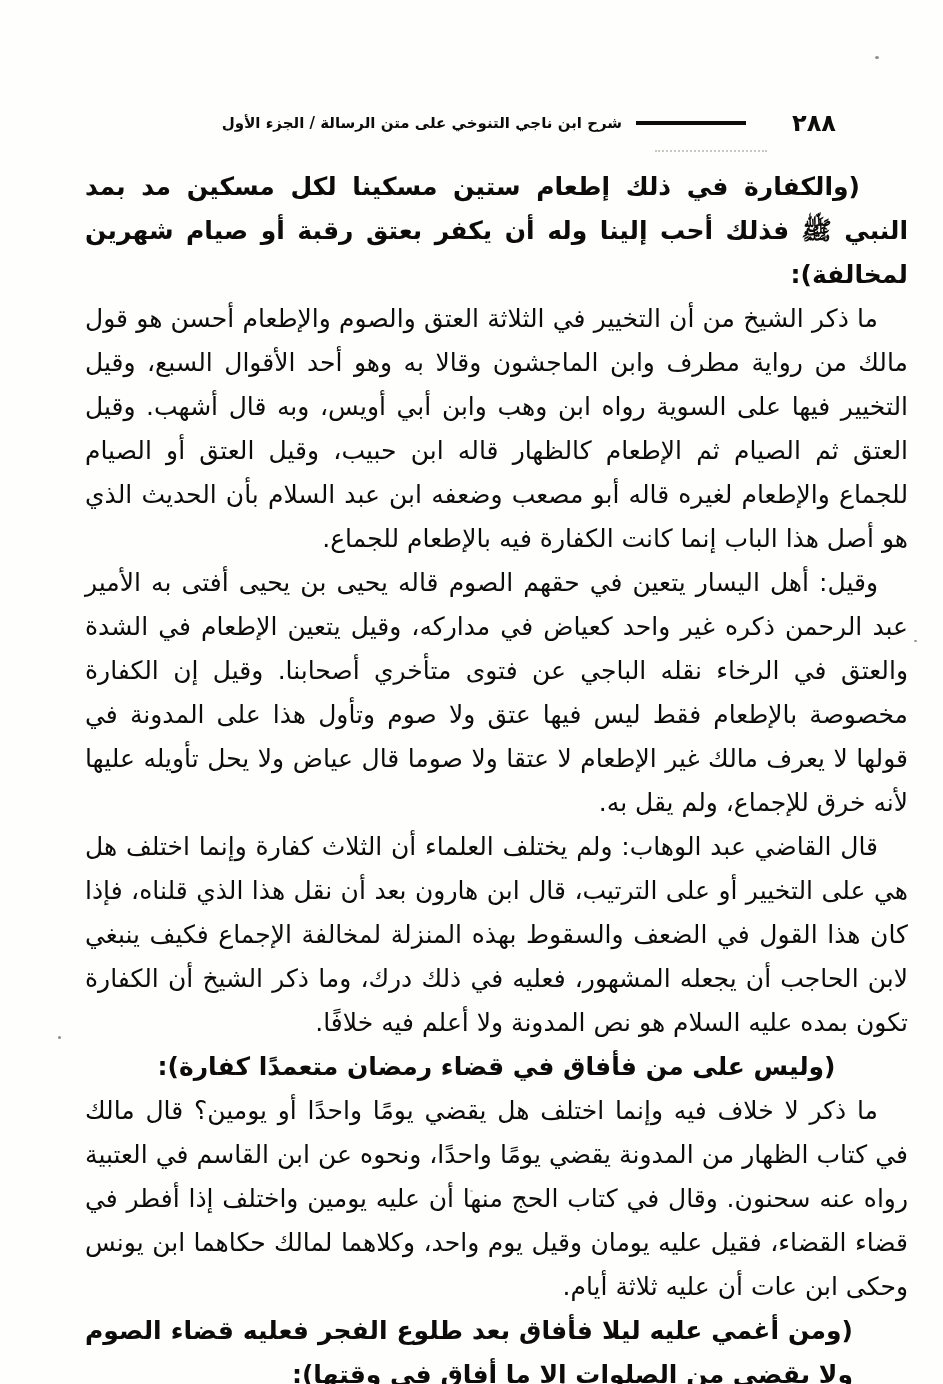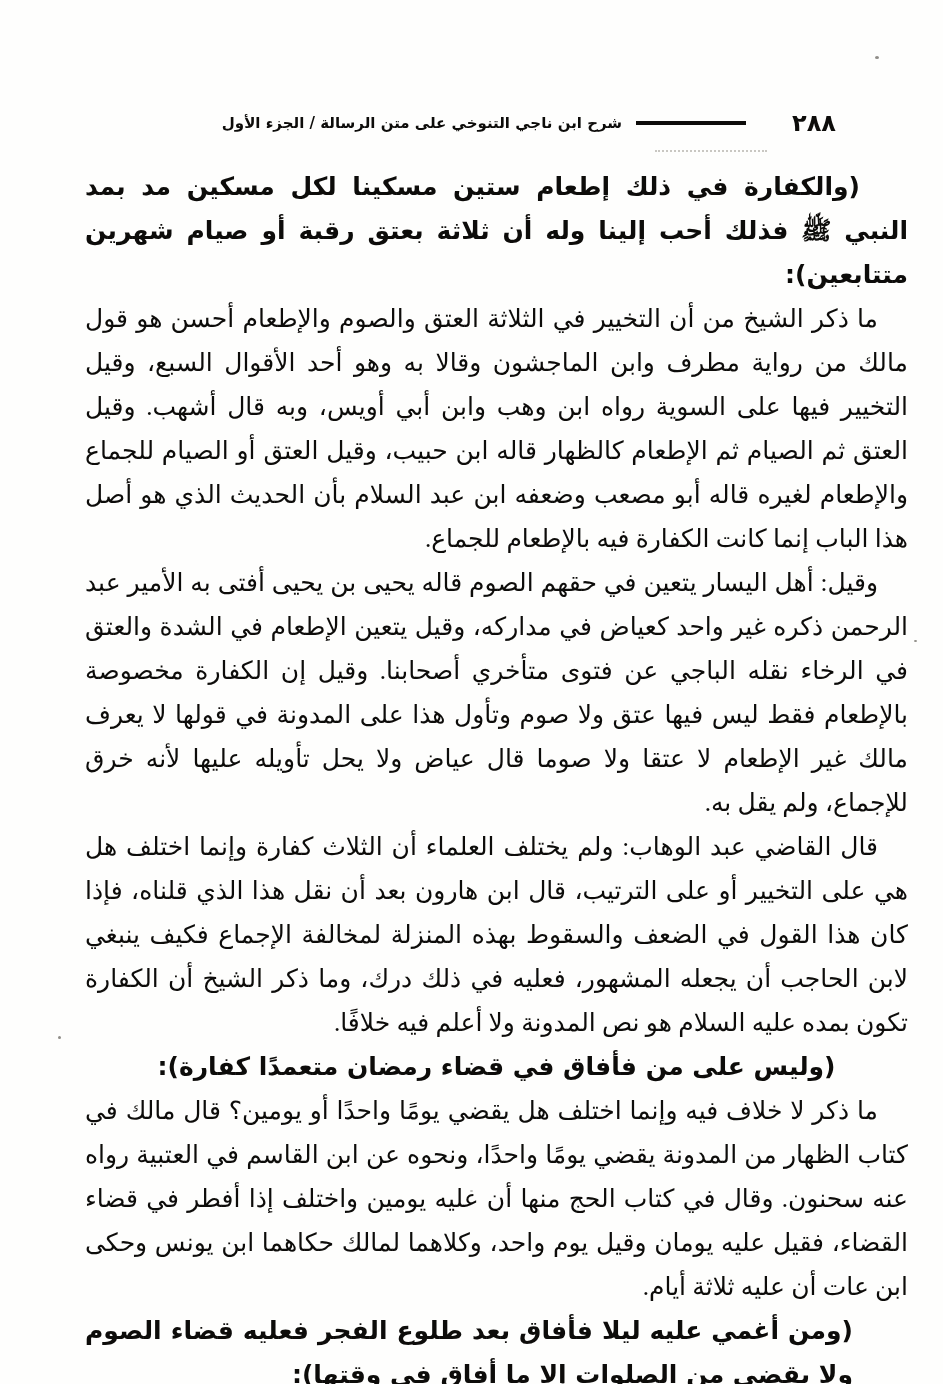--- a/index.html
+++ b/index.html
@@ -68,21 +68,20 @@
     text-align: justify;
     text-justify: inter-word;
     text-align-last: right;
   }
   p.matn {
     font-weight: bold;
   }
   p.sharh {
     font-weight: normal;
     text-indent: 30px;
-    font-family: Liberation Serif, serif;
   }
   p.matn-first {
     text-indent: 48px;
   }
   p.matn-center {
     text-align: center;
     text-align-last: center;
     text-indent: 0;
   }
   p.matn-block {
@@ -105,21 +104,21 @@
 <div class="page">
 
   <div class="header">
     <span class="pagenum">٢٨٨</span>
     <span class="header-rule"></span>
     <h1 class="title">شرح ابن ناجي التنوخي على متن الرسالة / الجزء الأول</h1>
   </div>
   <div class="header-ghost-line"></div>
 
   <div class="bodytext">
-    <p class="matn matn-first">(والكفارة في ذلك إطعام ستين مسكينا لكل مسكين مد بمد النبي ﷺ فذلك أحب إلينا وله أن ثلاثة بعتق رقبة أو صيام شهرين متتابعين):</p>
+    <p class="matn matn-first">(والكفارة في ذلك إطعام ستين مسكينا لكل مسكين مد بمد النبي ﷺ فذلك أحب إلينا وله أن يكفر بعتق رقبة أو صيام شهرين لمخالفة):</p>
     <p class="sharh">ما ذكر الشيخ من أن التخيير في الثلاثة العتق والصوم والإطعام أحسن هو قول مالك من رواية مطرف وابن الماجشون وقالا به وهو أحد الأقوال السبع، وقيل التخيير فيها على السوية رواه ابن وهب وابن أبي أويس، وبه قال أشهب. وقيل العتق ثم الصيام ثم الإطعام كالظهار قاله ابن حبيب، وقيل العتق أو الصيام للجماع والإطعام لغيره قاله أبو مصعب وضعفه ابن عبد السلام بأن الحديث الذي هو أصل هذا الباب إنما كانت الكفارة فيه بالإطعام للجماع.</p>
     <p class="sharh">وقيل: أهل اليسار يتعين في حقهم الصوم قاله يحيى بن يحيى أفتى به الأمير عبد الرحمن ذكره غير واحد كعياض في مداركه، وقيل يتعين الإطعام في الشدة والعتق في الرخاء نقله الباجي عن فتوى متأخري أصحابنا. وقيل إن الكفارة مخصوصة بالإطعام فقط ليس فيها عتق ولا صوم وتأول هذا على المدونة في قولها لا يعرف مالك غير الإطعام لا عتقا ولا صوما قال عياض ولا يحل تأويله عليها لأنه خرق للإجماع، ولم يقل به.</p>
     <p class="sharh">قال القاضي عبد الوهاب: ولم يختلف العلماء أن الثلاث كفارة وإنما اختلف هل هي على التخيير أو على الترتيب، قال ابن هارون بعد أن نقل هذا الذي قلناه، فإذا كان هذا القول في الضعف والسقوط بهذه المنزلة لمخالفة الإجماع فكيف ينبغي لابن الحاجب أن يجعله المشهور، فعليه في ذلك درك، وما ذكر الشيخ أن الكفارة تكون بمده عليه السلام هو نص المدونة ولا أعلم فيه خلافًا.</p>
     <p class="matn matn-center">(وليس على من فأفاق في قضاء رمضان متعمدًا كفارة):</p>
     <p class="sharh">ما ذكر لا خلاف فيه وإنما اختلف هل يقضي يومًا واحدًا أو يومين؟ قال مالك في كتاب الظهار من المدونة يقضي يومًا واحدًا، ونحوه عن ابن القاسم في العتبية رواه عنه سحنون. وقال في كتاب الحج منها أن عليه يومين واختلف إذا أفطر في قضاء القضاء، فقيل عليه يومان وقيل يوم واحد، وكلاهما لمالك حكاهما ابن يونس وحكى ابن عات أن عليه ثلاثة أيام.</p>
     <p class="matn matn-block">(ومن أغمي عليه ليلا فأفاق بعد طلوع الفجر فعليه قضاء الصوم ولا يقضي من الصلوات إلا ما أفاق في وقتها):</p>
   </div>
 
   <span class="speck s1"></span>
   <span class="speck s2"></span>

